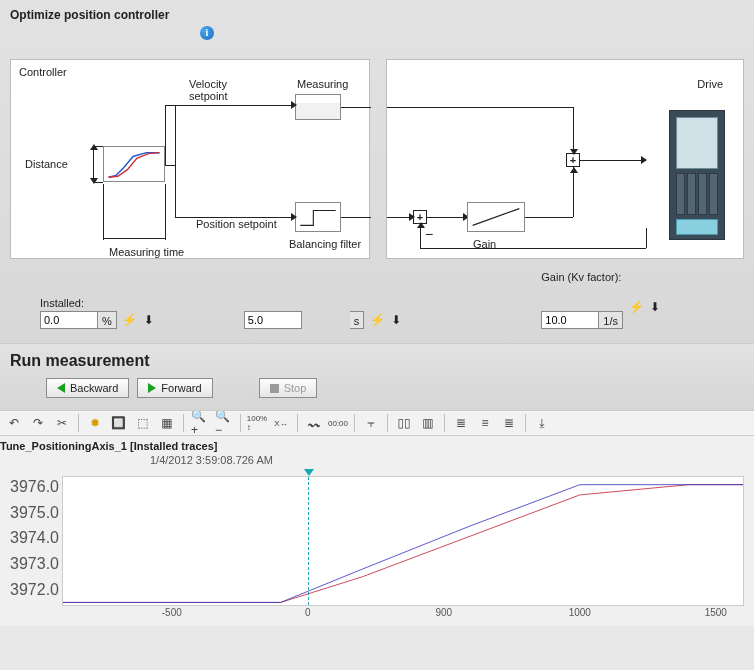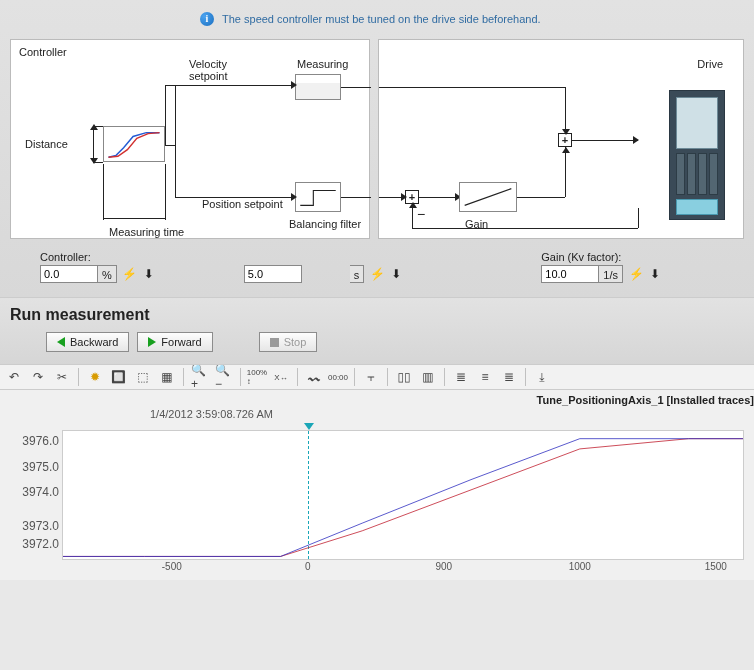--- a/index.html
+++ b/index.html
@@ -37,22 +37,22 @@
     color: #fff;
     font-weight: bold;
     text-align: center;
     line-height: 14px;
     font-size: 10px;
     font-family: Georgia, serif;
     flex: 0 0 auto;
   }
   .diagram-wrap {
     display: flex;
-    gap: 8px;
-    margin-top: 13px;
+    gap: 16px;
+    margin-top: 19px;
   }
   .diag-box {
     background: #fff;
     border: 1px solid #bbb;
     position: relative;
     height: 200px;
   }
   .diag-left { width: 360px; }
   .diag-right { flex: 1; }
   .diag-label {
@@ -162,53 +162,53 @@
     font-size:12px; cursor:pointer; color:#444;
     background:transparent;
   }
   .tsep { width:1px; height:18px; background:#c0c0c0; margin:0 2px; }
   .trace-area {
     position:relative;
     background:#f0f0f0;
     height:190px;
   }
   .trace-title {
-    position:absolute; top:4px; left:0; right:0; text-align:right;
+    position:absolute; top:4px; left:0; right:0; text-align:left;
     font-weight:bold; font-size:11px;
   }
   .trace-sub {
     position:absolute; top:18px; left:150px; font-size:11px; color:#555;
   }
   .plot {
     position:absolute; left:62px; right:10px; top:40px; bottom:20px;
     background:#fff; border:1px solid #ccc;
   }
-  .ytick { position:absolute; right:100%; margin-right:4px; font-size:12px; color:#555; transform:translateY(-50%); }
+  .ytick { position:absolute; right:100%; margin-right:4px; font-size:16px; color:#555; transform:translateY(-50%); }
   .xtick { position:absolute; top:100%; margin-top:2px; font-size:10px; color:#555; transform:translateX(-50%); }
   .cursor-line { position:absolute; top:0; bottom:0; width:0; border-left:1px dashed #1aa6b7; }
   .cursor-tri { position:absolute; width:0;height:0;border-left:5px solid transparent;border-right:5px solid transparent;border-top:7px solid #1aa6b7; top:-8px; transform:translateX(-50%);}
 </style>
 </head>
 <body>
 
 <div class="top-panel">
+  <div class="title">Optimize position controller</div>
   <div class="info-row">
     <div class="info-icon">i</div>
-    <div>The speed controller must be tuned on the drive side beforehand.</div>
   </div>
 
   <div class="diagram-wrap">
 
     <div class="diag-box diag-left">
       <div class="diag-label" style="left:8px; top:6px;">Controller</div>
       <div class="diag-label" style="left:178px; top:18px; width:60px;">Velocity
 setpoint</div>
       <div class="diag-label" style="left:286px; top:18px;">Measuring</div>
       <div class="diag-label" style="left:14px; top:98px;">Distance</div>
-      <div class="diag-label" style="left:191px; top:158px;">Position setpoint</div>
+      <div class="diag-label" style="left:185px; top:158px;">Position setpoint</div>
       <div class="diag-label" style="left:278px; top:178px;">Balancing filter</div>
       <div class="diag-label" style="left:98px; top:186px;">Measuring time</div>
 
       <div class="chart-block" style="left:92px; top:86px;">
         <svg viewBox="0 0 62 36">
             <polyline points="4,32 12,30 20,22 30,10 44,6 58,6" fill="none" stroke="#235bd4" stroke-width="1.5"></polyline>
             <polyline points="4,32 14,31 24,24 34,12 46,7 58,6" fill="none" stroke="#d13030" stroke-width="1.5"></polyline>
           </svg>
       </div>
 
@@ -285,21 +285,21 @@
             <div class="slot"></div>
             <div class="slot"></div>
           </div>
         <div class="base"></div>
       </div>
     </div>
   </div>
 
   <div class="params-row">
     <div class="param">
-      <span class="lbl">Controller:</span>
+      <span class="lbl">Installed:</span>
       <span class="inrow">
         <span style="display:flex;">
           <input value="0.0" style="">
           <span class="unit">%</span>
         </span>
         <span class="bolt">⚡</span>
         <span class="down">⬇</span>
       </span>
     </div>
     <div class="param" style="margin-left:60px;">
@@ -308,21 +308,21 @@
           <input value="5.0" style="">
           <span class="unit">s</span>
         </span>
         <span class="bolt">⚡</span>
         <span class="down">⬇</span>
       </span>
     </div>
     <div class="param" style="margin-left:110px;">
       <span class="lbl">Gain (Kv factor):</span>
       <span class="inrow">
-        <span style="display:flex;">
+        <span style="display:flex;margin-top:26px;">
           <input value="10.0" style="">
           <span class="unit">1/s</span>
         </span>
         <span class="bolt">⚡</span>
         <span class="down">⬇</span>
       </span>
     </div>
   </div>
 </div>
 
@@ -377,21 +377,21 @@
 </div>
 
 <div class="trace-area">
   <div class="trace-title">Tune_PositioningAxis_1 [Installed traces]</div>
   <div class="trace-sub">1/4/2012  3:59:08.726 AM</div>
   <div class="plot">
 
     <span class="ytick" style="top:8%;">3976.0</span>
     <span class="ytick" style="top:28%;">3975.0</span>
     <span class="ytick" style="top:48%;">3974.0</span>
-    <span class="ytick" style="top:68%;margin-top:8px;">3973.0</span>
+    <span class="ytick" style="top:68%;">3973.0</span>
     <span class="ytick" style="top:88%;">3972.0</span>
 
     <span class="xtick" style="left:16%;">-500</span>
     <span class="xtick" style="left:36%;">0</span>
     <span class="xtick" style="left:56%;">900</span>
     <span class="xtick" style="left:76%;">1000</span>
     <span class="xtick" style="left:96%;">1500</span>
 
     <div class="cursor-line" style="left:36%;">
       <div class="cursor-tri"></div>

